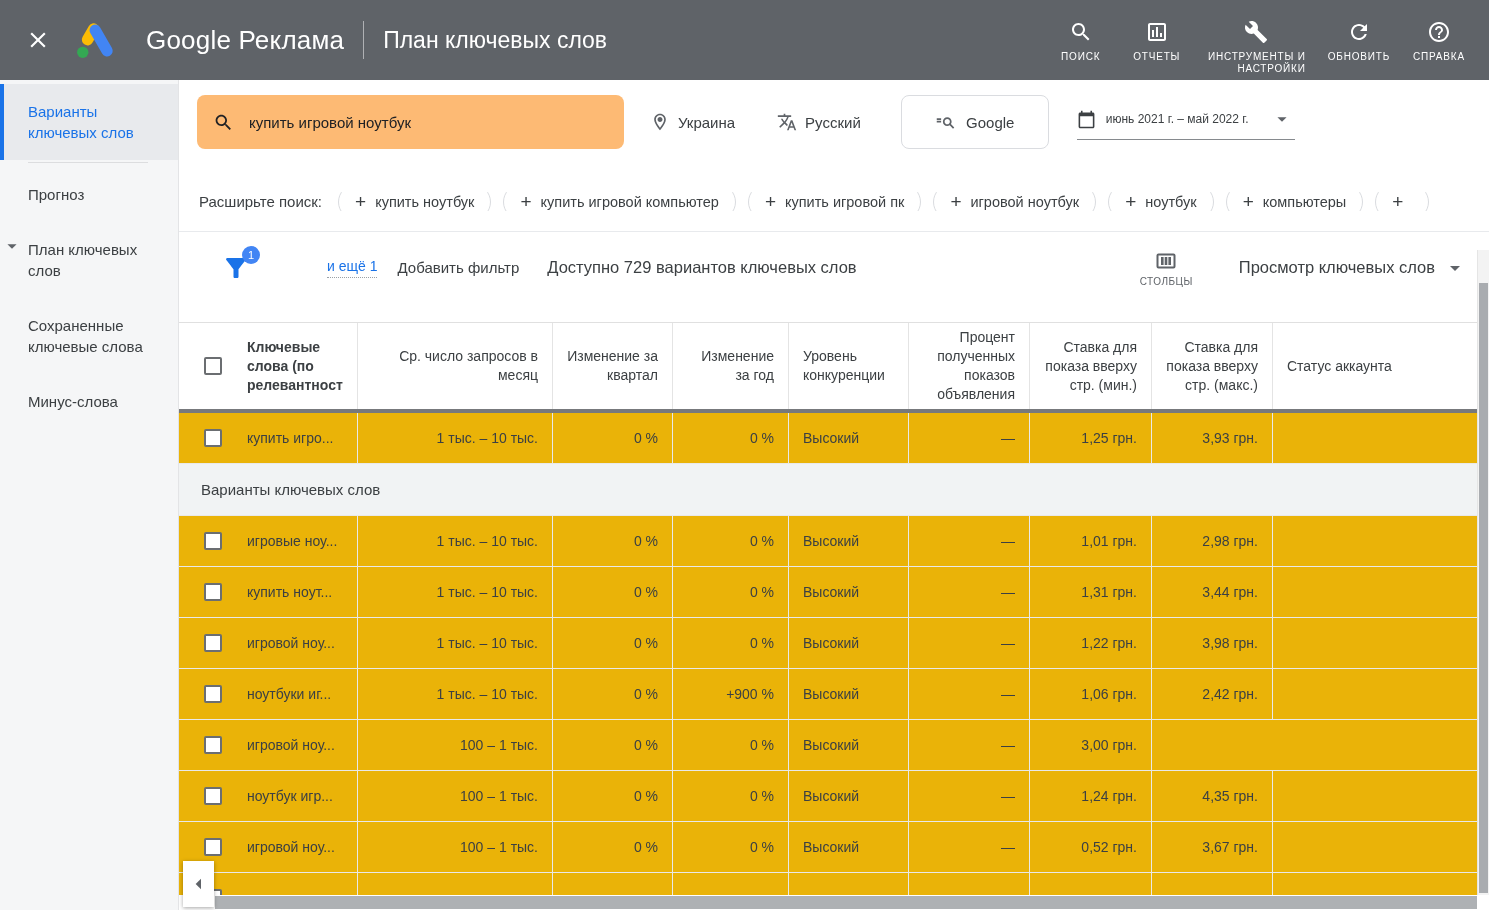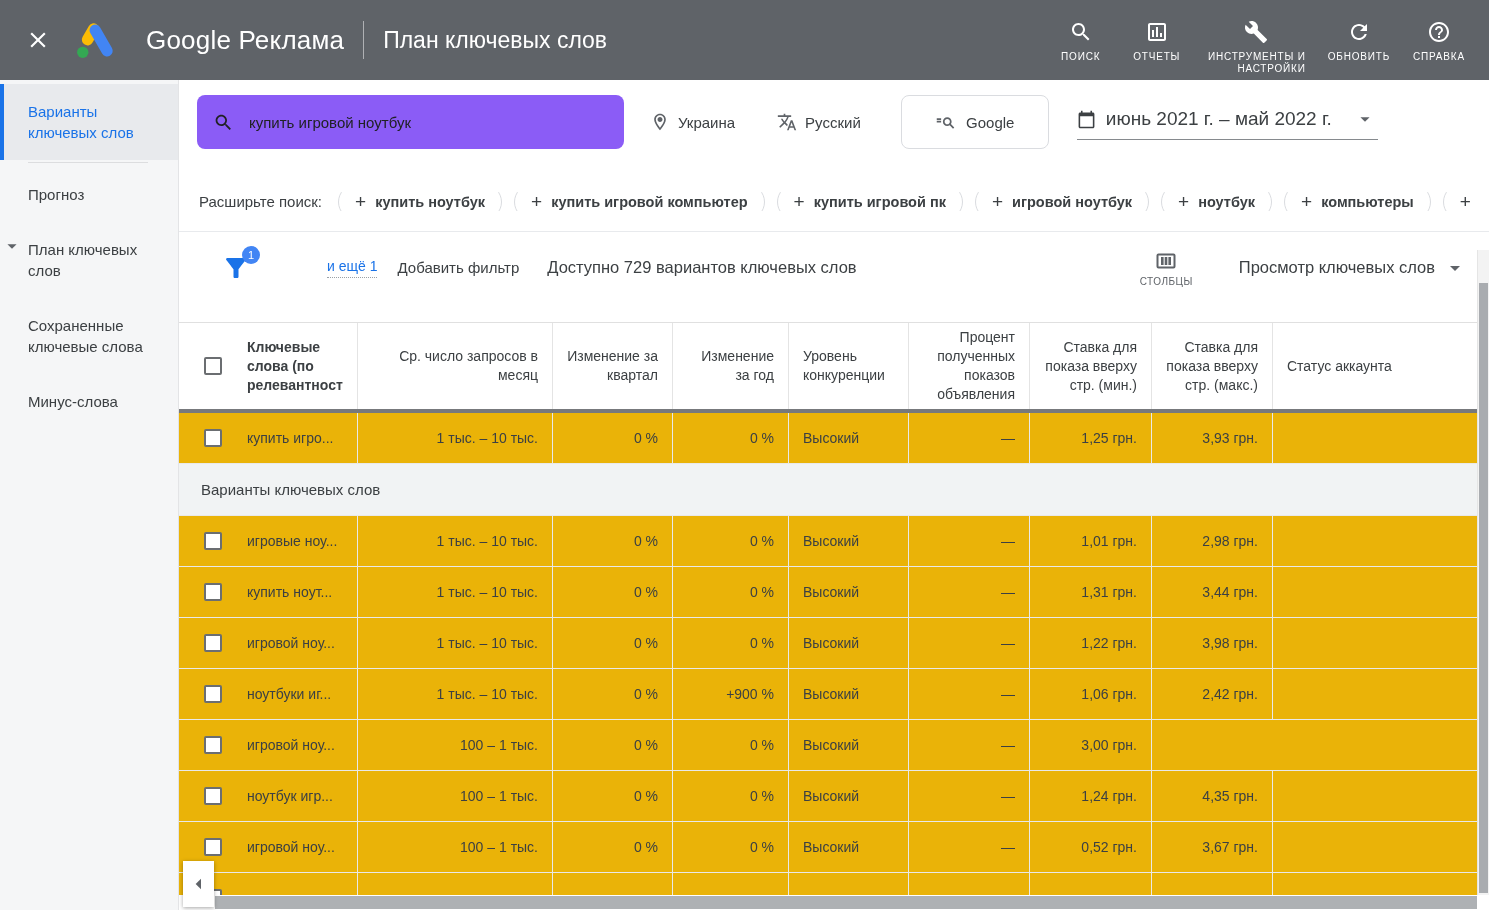--- a/index.html
+++ b/index.html
@@ -22,38 +22,38 @@
   .layout { display:flex; height:830px; }
   .sidebar { width:179px; background:#f5f6f7; border-right:1px solid #e3e4e6; padding-top:4px; flex:none; }
   .side-item { position:relative; padding:17px 18px 17px 28px; font-size:15px; line-height:21px; color:#3c4043; cursor:pointer; }
   .side-item.active { background:#e8eaed; color:#1a73e8; border-left:4px solid #1a73e8; padding-left:24px; }
   .side-divider { height:1px; background:#dcdddf; margin:2px 30px 4px 28px; }
   .side-caret { position:absolute; left:1px; top:13px; color:#5f6368; }
   .main { position:relative; flex:1; height:830px; overflow:hidden; }
 
   
   .search-row { display:flex; align-items:center; margin:15px 0 0 18px; height:54px; }
-  .search-box { width:427px; height:54px; background:#8b5cf6; border-radius:8px; display:flex; align-items:center; padding:0 16px; flex:none; }
+  .search-box { width:427px; height:54px; background:#fdba74; border-radius:8px; display:flex; align-items:center; padding:0 16px; flex:none; }
   .search-box input { border:0; outline:0; background:transparent; font:15px "Liberation Sans","DejaVu Sans",sans-serif; color:#202124; margin-left:15px; width:100%; }
   .crit { display:flex; align-items:center; cursor:pointer; font-size:15px; color:#3c4043; white-space:nowrap; }
   .crit svg { color:#5f6368; margin-right:8px; flex:none; }
   .loc { margin-left:26px;text-align:center; }
   .lang { margin-left:42px; }
   .network-btn { margin-left:40px; width:148px; height:54px; border:1px solid #dadce0; border-radius:8px; display:flex; align-items:center; justify-content:center; cursor:pointer; font-size:15px; color:#3c4043; flex:none; }
   .network-btn svg { margin-right:10px; color:#5f6368; }
-  .date-range { margin-left:28px; display:flex; align-items:center; border-bottom:1px solid #868a8e; padding:4px 2px 9px 0; cursor:pointer; font-size:19px; color:#3c4043; white-space:nowrap; }
+  .date-range { margin-left:28px; display:flex; align-items:center; border-bottom:1px solid #868a8e; padding:4px 2px 9px 0; cursor:pointer; font-size:12px; color:#3c4043; white-space:nowrap; }
   .date-range .cal { color:#3c4043; margin-right:10px; }
   .date-range .caret { color:#5f6368; margin-left:22px; }
 
   
   .chips-row { display:flex; align-items:center; margin:43px 0 0 20px; height:19px; white-space:nowrap; overflow:hidden; }
   .chips-label { font-size:15px; color:#3c4043; margin-right:16px; flex:none; }
   .chip { display:flex; align-items:center; height:36px; border:1px solid #dadce0; border-radius:18px; padding:0 16px; margin-right:12px; cursor:pointer; flex:none; background:#fff; }
   .chip .plus { font-size:19px; color:#3c4043; margin-right:9px; }
-  .chip .c-lbl { font-size:14.5px; font-weight:700; color:#3c4043; }
+  .chip .c-lbl { font-size:14.5px; font-weight:400; color:#3c4043; }
   .hr { height:1px; background:#e8eaed; margin-top:20px; }
 
   
   .filter-row { display:flex; align-items:center; height:71px; }
   .funnel-wrap { position:relative; margin-left:42px; width:30px; height:30px; cursor:pointer; flex:none; }
   .funnel-badge { position:absolute; top:-7px; right:-9px; width:18px; height:18px; border-radius:50%; background:#4285f4; color:#fff; font-size:11px; display:flex; align-items:center; justify-content:center; }
   .more-filters { margin-left:76px; font-size:14px; color:#1a73e8; border-bottom:1px dotted #9aa0a6; padding-bottom:3px; cursor:pointer; }
   .add-filter { margin-left:20px; font-size:15px; color:#3c4043; cursor:pointer; }
   .available { margin-left:28px; font-size:16.5px; color:#3c4043; }
   .columns-btn { margin-left:auto; display:flex; flex-direction:column; align-items:center; cursor:pointer; color:#5f6368; }

